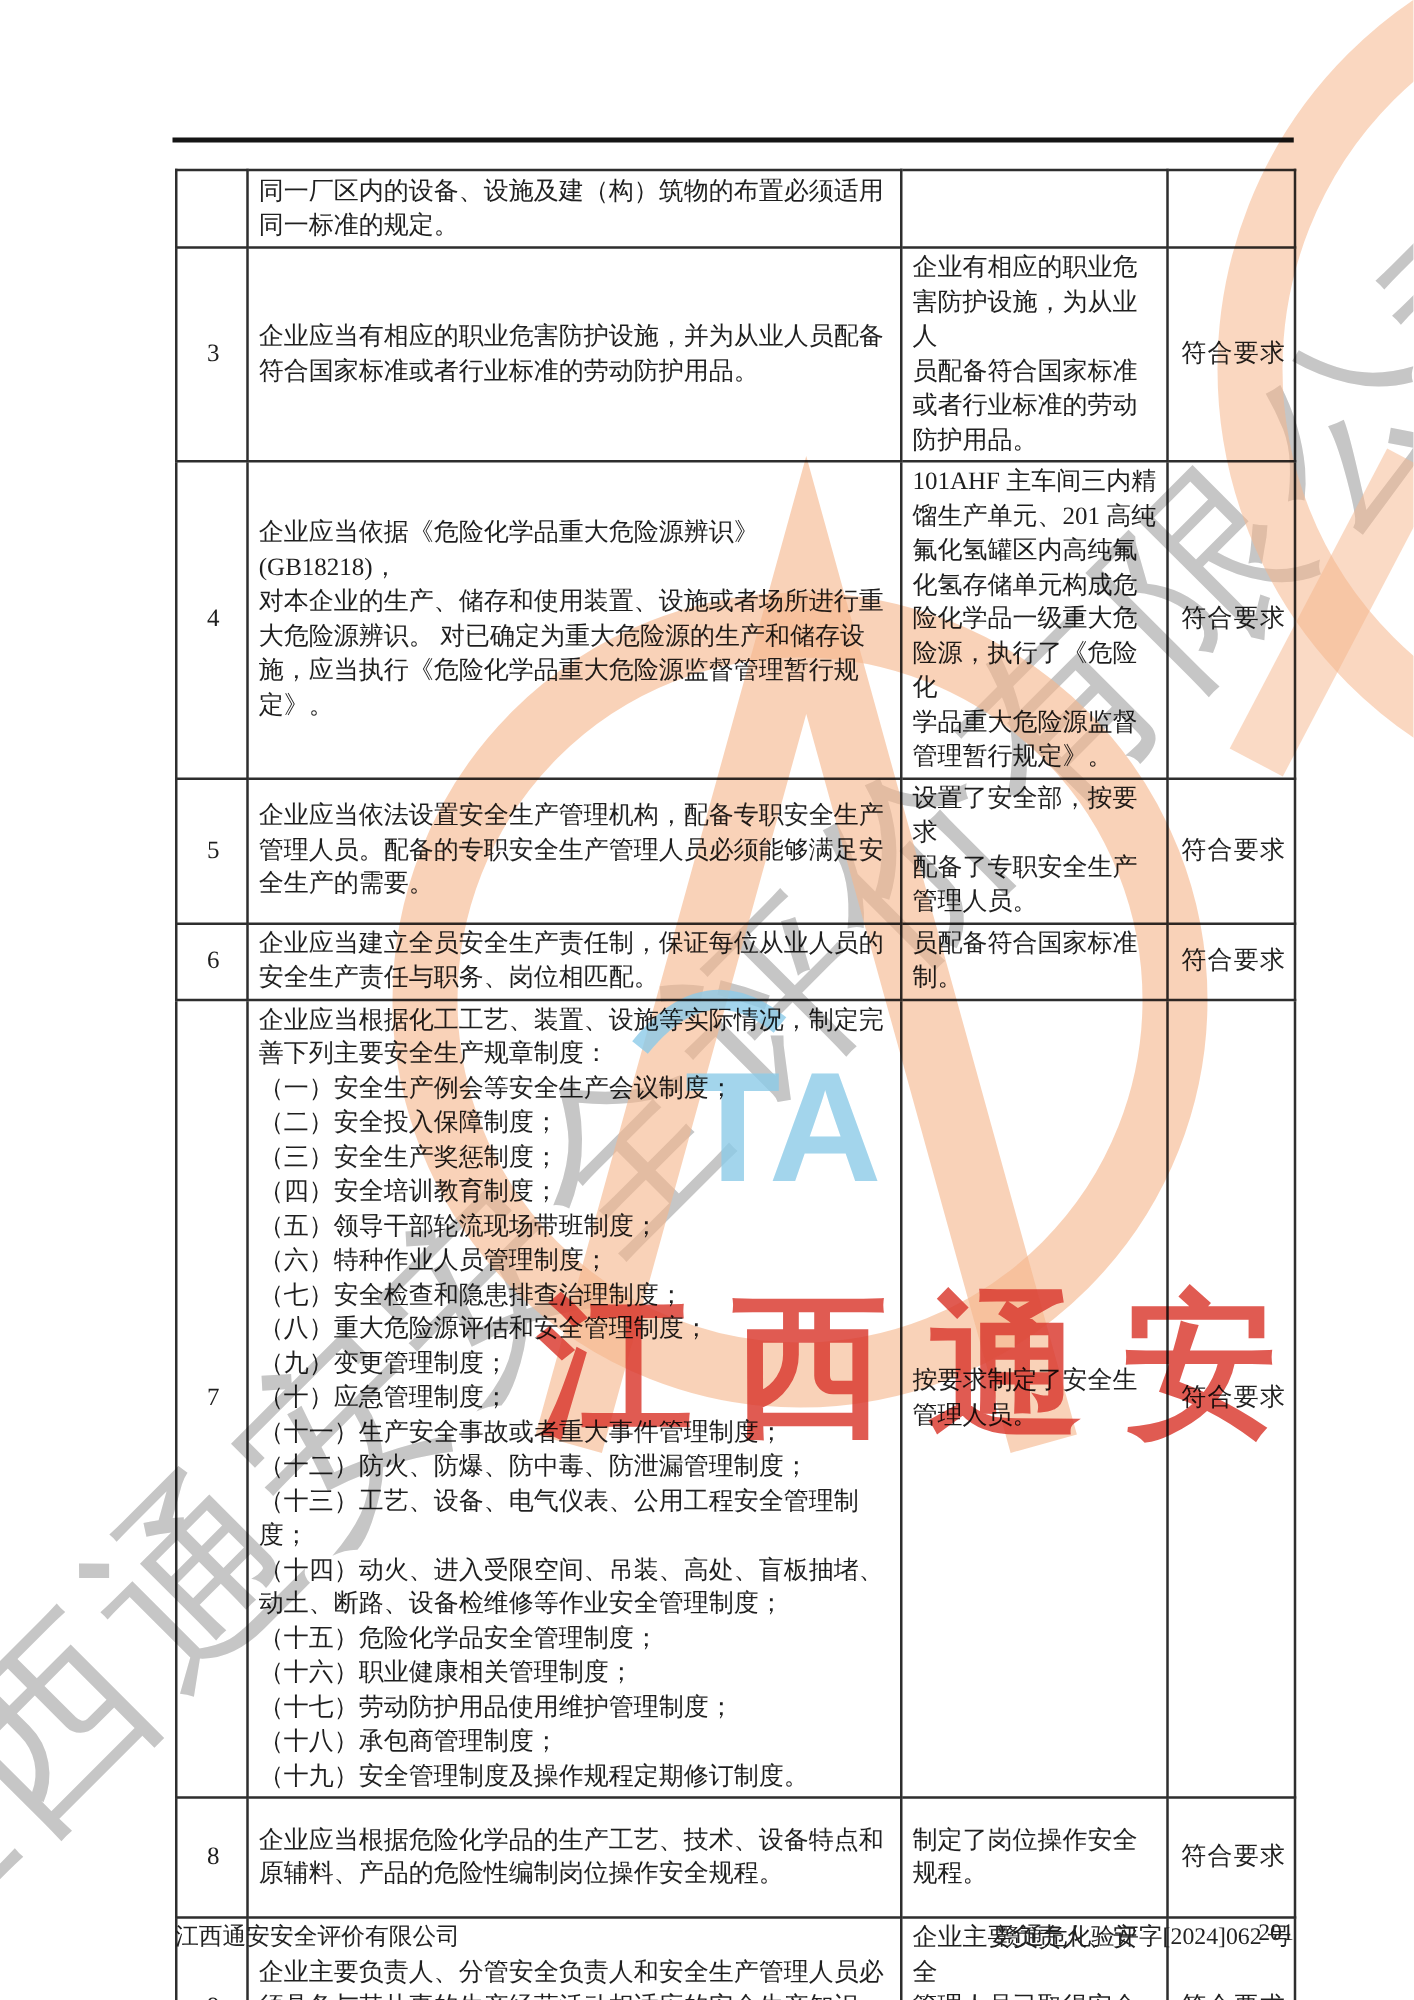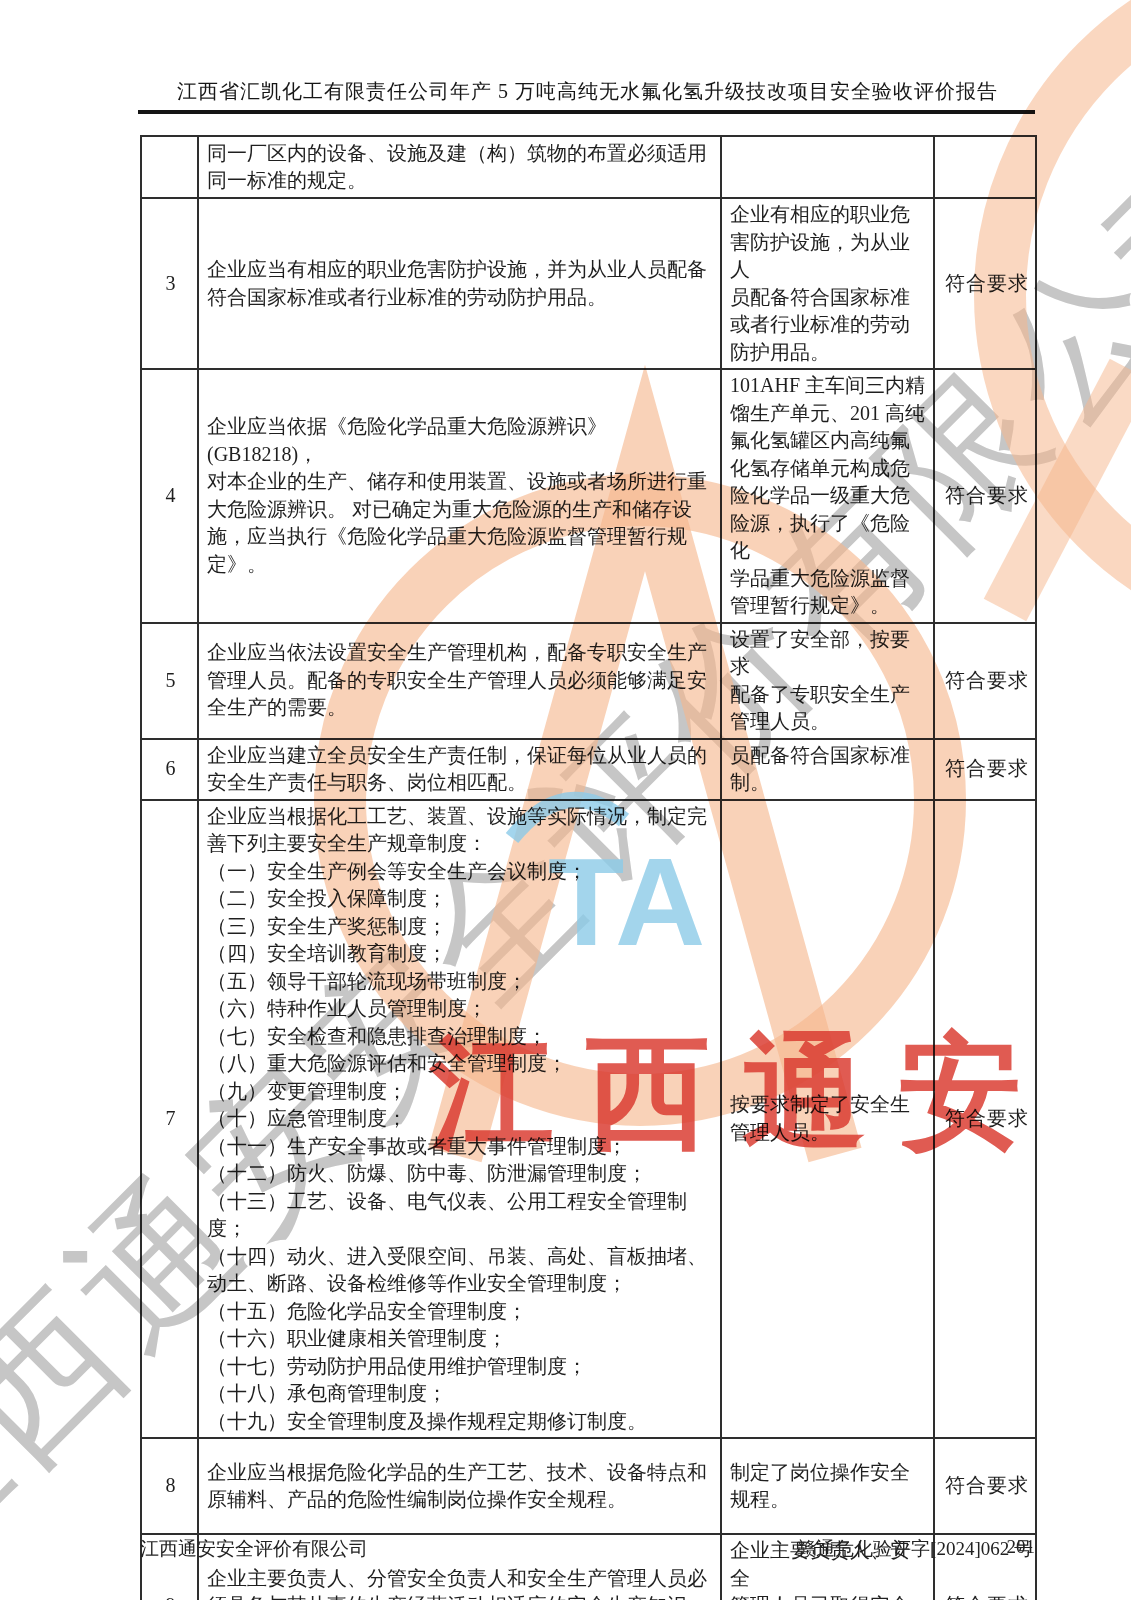--- a/index.html
+++ b/index.html
@@ -64,21 +64,20 @@
     <path d="M 455 1155 L 645 468 L 835 1155" fill="none" stroke-width="55" opacity="0.62" stroke="#f6b68c"></path>
     <circle cx="1330" cy="295" r="330" fill="none" stroke-width="52" opacity="0.55" stroke="#f6b68c"></circle>
     <path d="M 1005 610 L 1131 370" fill="none" stroke-width="48" opacity="0.5" stroke="#f6b68c"></path>
 
     <path d="M 512 838 Q 565 772 624 820" fill="none" stroke-width="16" opacity="0.8" stroke="#8ccbe8"></path>
     <text x="548" y="945" font-size="125" opacity="0.8" font-weight="bold" font-family="Liberation Sans, DejaVu Sans, sans-serif" fill="#8ccbe8">TA</text>
 
     <text x="430" y="1135" font-size="124" letter-spacing="32" opacity="0.82" font-weight="bold" font-family="Liberation Serif, DejaVu Serif, serif" fill="#d9372d">江西通安</text>
   </svg>
 
-  <div class="header-title">江西省汇凯化工有限责任公司年产 5 万吨高纯无水氟化氢升级技改项目安全验收评价报告</div>
   <div class="header-rule"></div>
 
   <table class="req">
     <colgroup>
       <col style="width:57px">
         <col style="width:523px">
         <col style="width:213px">
         <col style="width:102px">
     </colgroup>
     <tbody>

